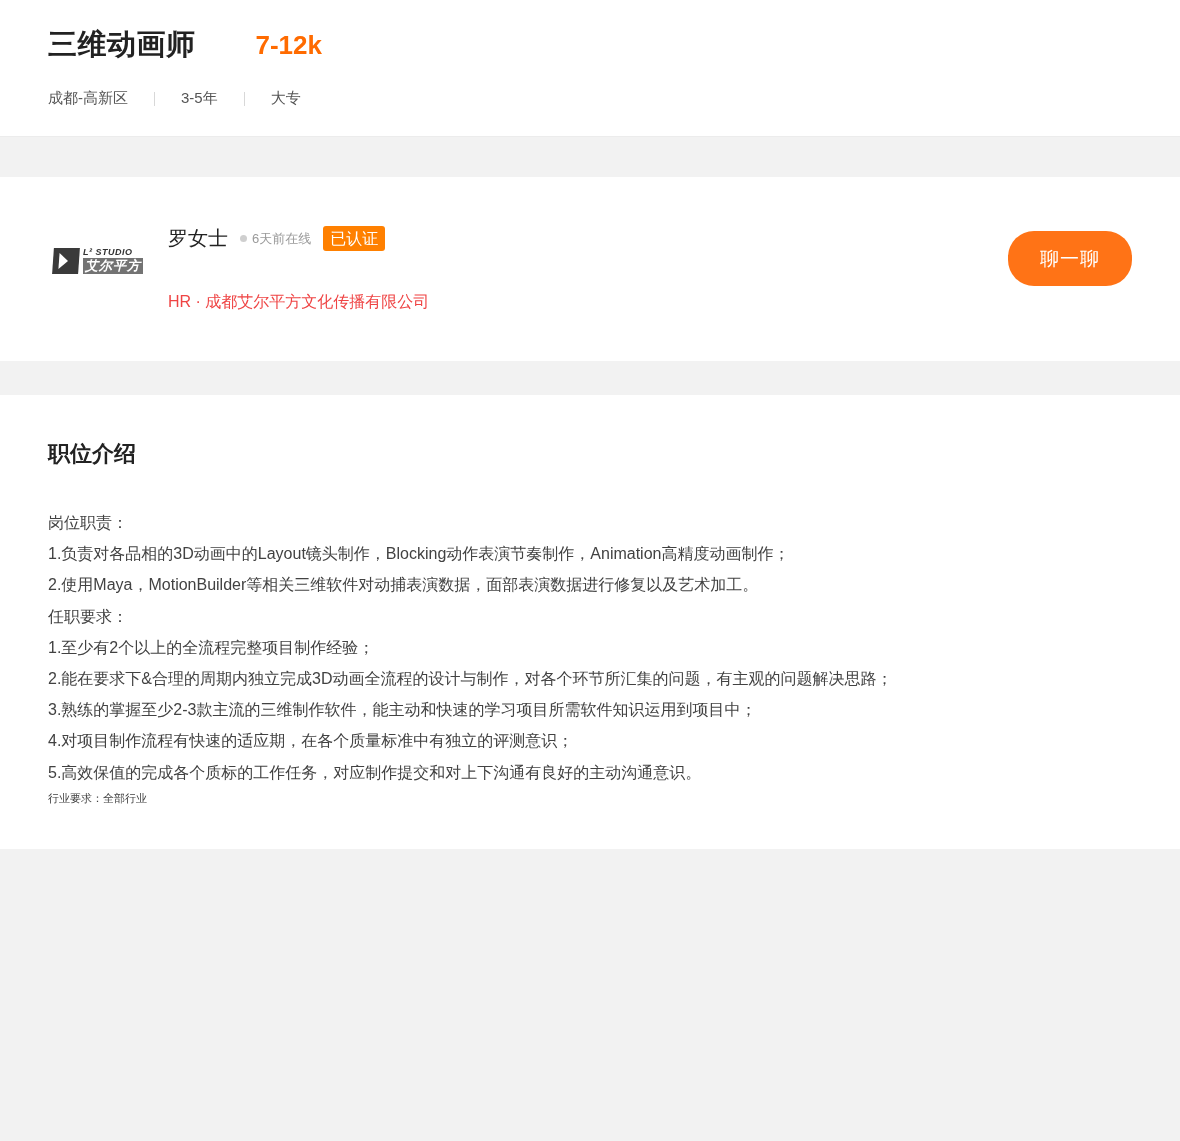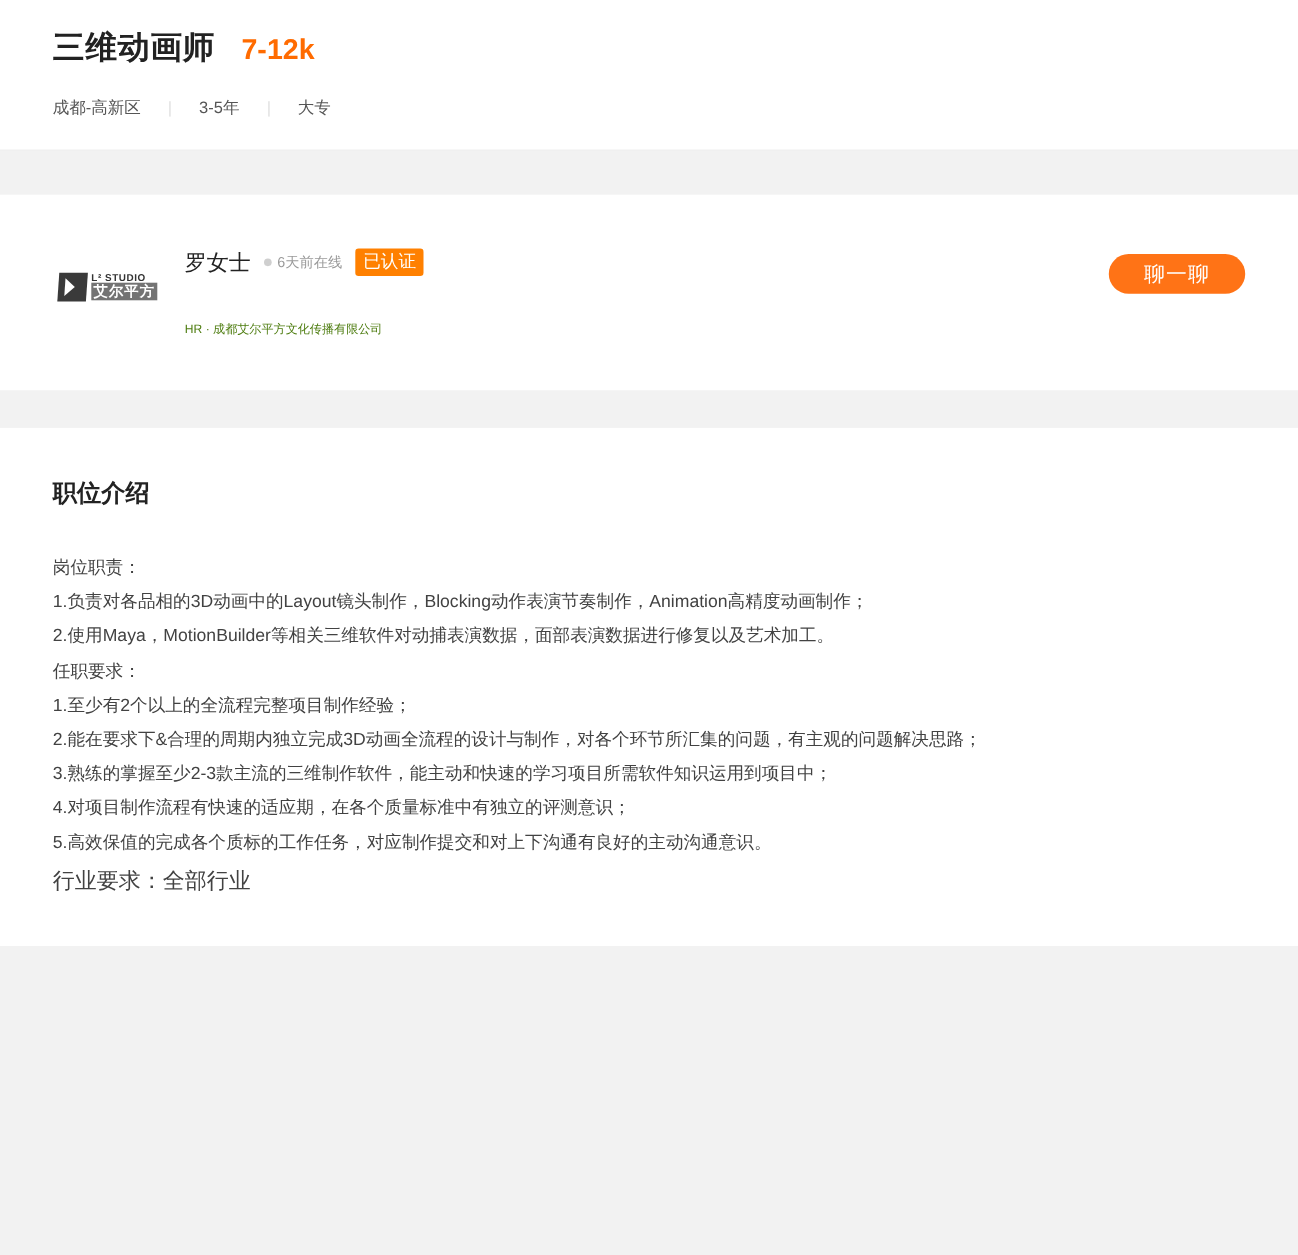--- a/index.html
+++ b/index.html
@@ -19,21 +19,21 @@
 
   
   .job-header {
     background: #ffffff;
     padding: 30px 48px 28px 48px;
     border-bottom: 1px solid #ececec;
   }
   .job-title-row {
     display: flex;
     align-items: center;
-    gap: 24px;
+    gap: 60px;
     margin-bottom: 30px;
   }
   .job-title {
     font-size: 29px;
     font-weight: bold;
     color: #222222;
     letter-spacing: 0.5px;
     line-height: 1;
   }
   .job-salary {
@@ -72,22 +72,23 @@
     width: 100px;
     height: 60px;
     display: flex;
     align-items: center;
     justify-content: center;
     flex: 0 0 auto;
     margin-top: 8px;
   }
   .logo-inner {
     display: flex;
-    align-items: flex-start;
+    align-items: center;
     gap: 4px;
+    font-style: italic;
   }
   .logo-mark {
     width: 26px;
     height: 26px;
     background: #3a3a3a;
     position: relative;
     transform: skewX(-4deg);
   }
   .logo-mark::after {
     content: "";
@@ -149,34 +150,34 @@
   }
   .verified-badge {
     background: #ff8000;
     color: #ffffff;
     font-size: 16px;
     padding: 2px 7px;
     border-radius: 3px;
     line-height: 1.35;
   }
   .recruiter-line2 {
-    font-size: 11px;
-    color: #4d7c0f;
+    font-size: 16px;
+    color: #ef4444;
     margin-top: 40px;
   }
   .chat-button {
     flex: 0 0 auto;
     margin-top: 8px;
     background: #ff7316;
     color: #ffffff;
     font-size: 19px;
     border: none;
     border-radius: 26px;
     width: 124px;
-    height: 36px;
+    height: 55px;
     cursor: pointer;
     font-family: "Liberation Sans", sans-serif;
     letter-spacing: 1px;
   }
 
   
   .detail-card {
     background: #ffffff;
     padding: 44px 48px 40px 48px;
   }
@@ -188,21 +189,21 @@
   }
   .section-title.second { margin-top: 54px; }
   .desc-line {
     font-size: 16px;
     color: #424242;
     line-height: 1.95;
     margin: 0;
   }
   .desc-line.gap-lead { margin-top: 0; }
   .other-line {
-    font-size: 20px;
+    font-size: 11px;
     color: #424242;
     line-height: 1.9;
     margin: 0;
   }
 </style>
 </head>
 <body>
 
 <div class="page">
 

